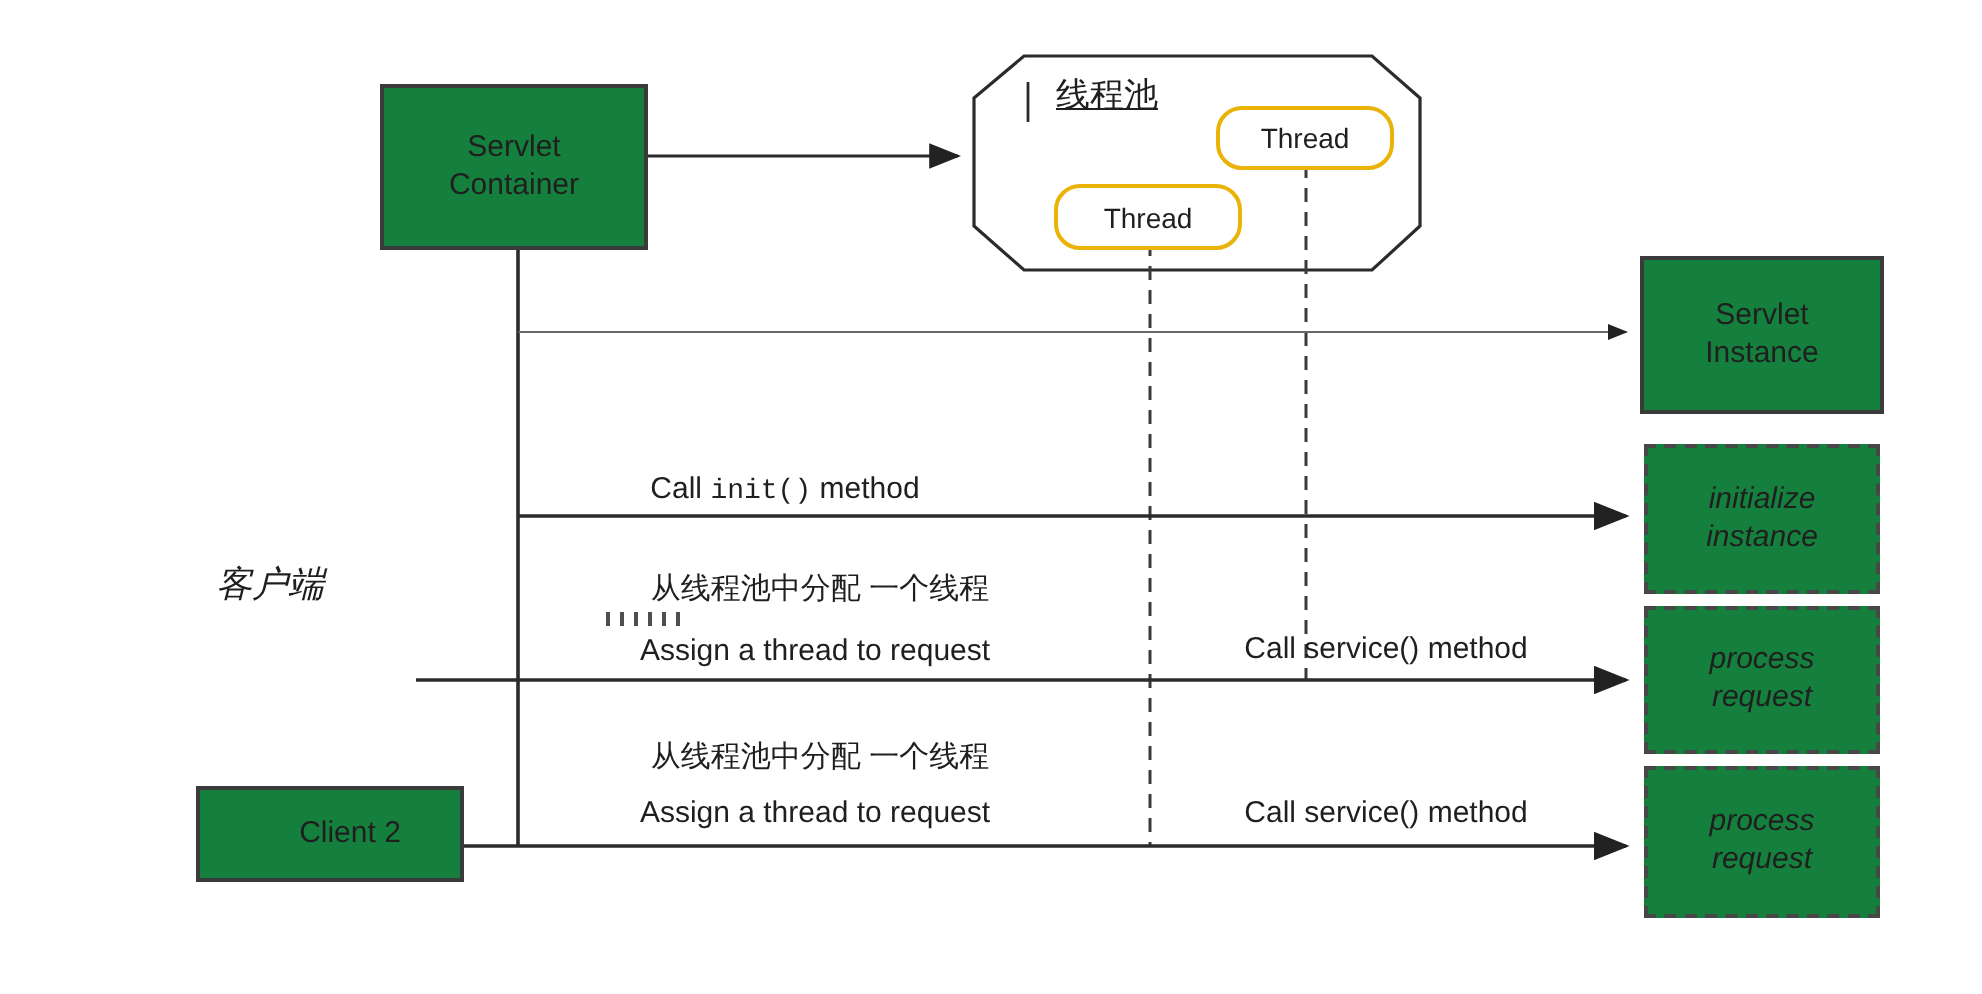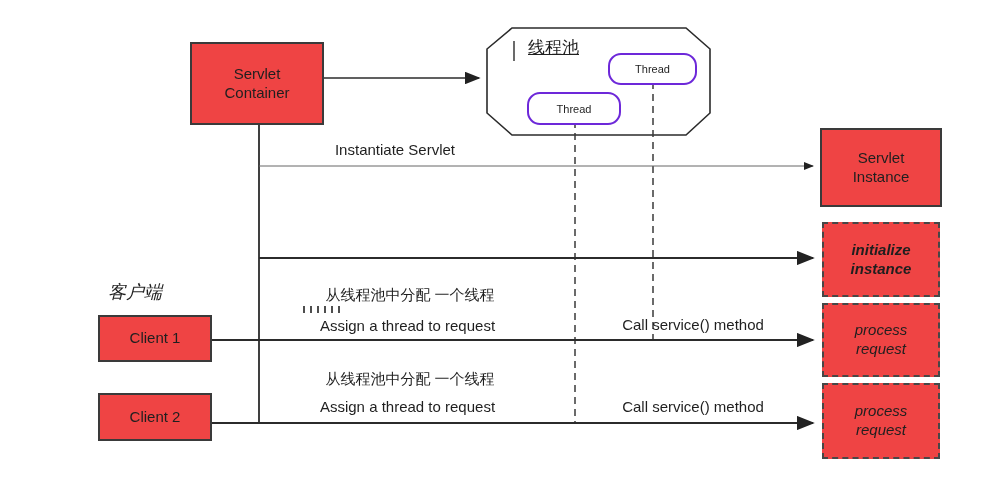--- a/index.html
+++ b/index.html
@@ -2,28 +2,28 @@
 <html><head>
 <meta charset="utf-8">
 <style>
   html,body{margin:0;padding:0;background:#fff;}
   .canvas{
     position:relative;width:991px;height:497px;background:#ffffff;
     font-family:"Liberation Sans","DejaVu Sans",sans-serif;color:#1f1f1f;overflow:hidden;
   }
   svg.layer{position:absolute;left:0;top:0;z-index:1;}
   .box{
-    position:absolute;border:2px solid #3a3a3a;background:#ef4444;z-index:2;
+    position:absolute;border:2px solid #3a3a3a;background:#15803d;z-index:2;
     display:flex;align-items:center;justify-content:center;
     text-align:center;white-space:pre-line;font-size:15px;line-height:1.25;
   }
   .dashed-box{border:2px dashed #474747;font-style:italic;}
   .thread{
-    position:absolute;border:2px solid #6d28d9;border-radius:13px;background:#fff;z-index:2;
-    display:flex;align-items:center;justify-content:center;font-size:11px;
+    position:absolute;border:2px solid #eab308;border-radius:13px;background:#fff;z-index:2;
+    display:flex;align-items:center;justify-content:center;font-size:14px;
   }
   .lbl{position:absolute;z-index:3;font-size:15px;text-align:center;line-height:1.2;background:transparent;}
   .pool-title{position:absolute;z-index:3;font-size:17px;text-decoration:underline;}
   .code{font-family:"Liberation Mono","DejaVu Sans Mono",monospace;font-size:14px;}
   .clip-frag{
     position:absolute;z-index:3;width:40px;height:7px;opacity:.85;
     background:repeating-linear-gradient(90deg,#2f2f2f 0 2px,transparent 2px 7px);
   }
 </style>
 </head>
@@ -57,43 +57,44 @@
 
     <line x1="208" y1="423" x2="813" y2="423" stroke="#2b2b2b" stroke-width="1.8" marker-end="url(#arr)"></line>
   </svg>
 
   <div class="box" style="left:190px;top:42px;width:130px;height:79px;">Servlet
 Container</div>
 
   <div class="box" style="left:820px;top:128px;width:118px;height:75px;">Servlet
 Instance</div>
 
-  <div class="box" style="left:98px;top:315px;width:110px;height:43px;">Client 1</div>
 
-  <div class="box" style="left:98px;top:393px;width:110px;height:44px;">Client 2</div>
+  <div class="box" style="left:98px;top:393px;width:110px;height:44px;padding-left:20px;">Client 2</div>
 
-  <div class="box dashed-box" style="left:822px;top:222px;width:114px;height:71px;font-weight:bold;">initialize
+  <div class="box dashed-box" style="left:822px;top:222px;width:114px;height:71px;">initialize
 instance</div>
 
   <div class="box dashed-box" style="left:822px;top:303px;width:114px;height:70px;">process
 request</div>
 
   <div class="box dashed-box" style="left:822px;top:383px;width:114px;height:72px;">process
 request</div>
 
   <div class="pool-title" style="left:528px;top:36px;">线程池</div>
 
   <div class="thread" style="left:608px;top:53px;width:85px;height:28px;">Thread</div>
 
   <div class="thread" style="left:527px;top:92px;width:90px;height:29px;">Thread</div>
 
 
 
-  <div class="lbl" style="left:300px;top:141px;width:190px;">Instantiate Servlet</div>
 
+  <div class="lbl" style="left:295px;top:236px;width:195px;">
+    <span>Call </span><span class="code">init()</span><span> method</span>
+  </div>
 
   <div class="lbl" style="left:100px;top:282px;width:70px;font-size:18px;font-style:italic;">客户端</div>
 
   <div class="lbl" style="left:290px;top:286px;width:240px;">从线程池中分配 一个线程</div>
   <div class="clip-frag" style="left:303px;top:306px;"></div>
   <div class="lbl" style="left:285px;top:317px;width:245px;">Assign a thread to request</div>
   <div class="lbl" style="left:598px;top:316px;width:190px;">Call service() method</div>
 
   <div class="lbl" style="left:290px;top:370px;width:240px;">从线程池中分配 一个线程</div>
   <div class="lbl" style="left:285px;top:398px;width:245px;">Assign a thread to request</div>

